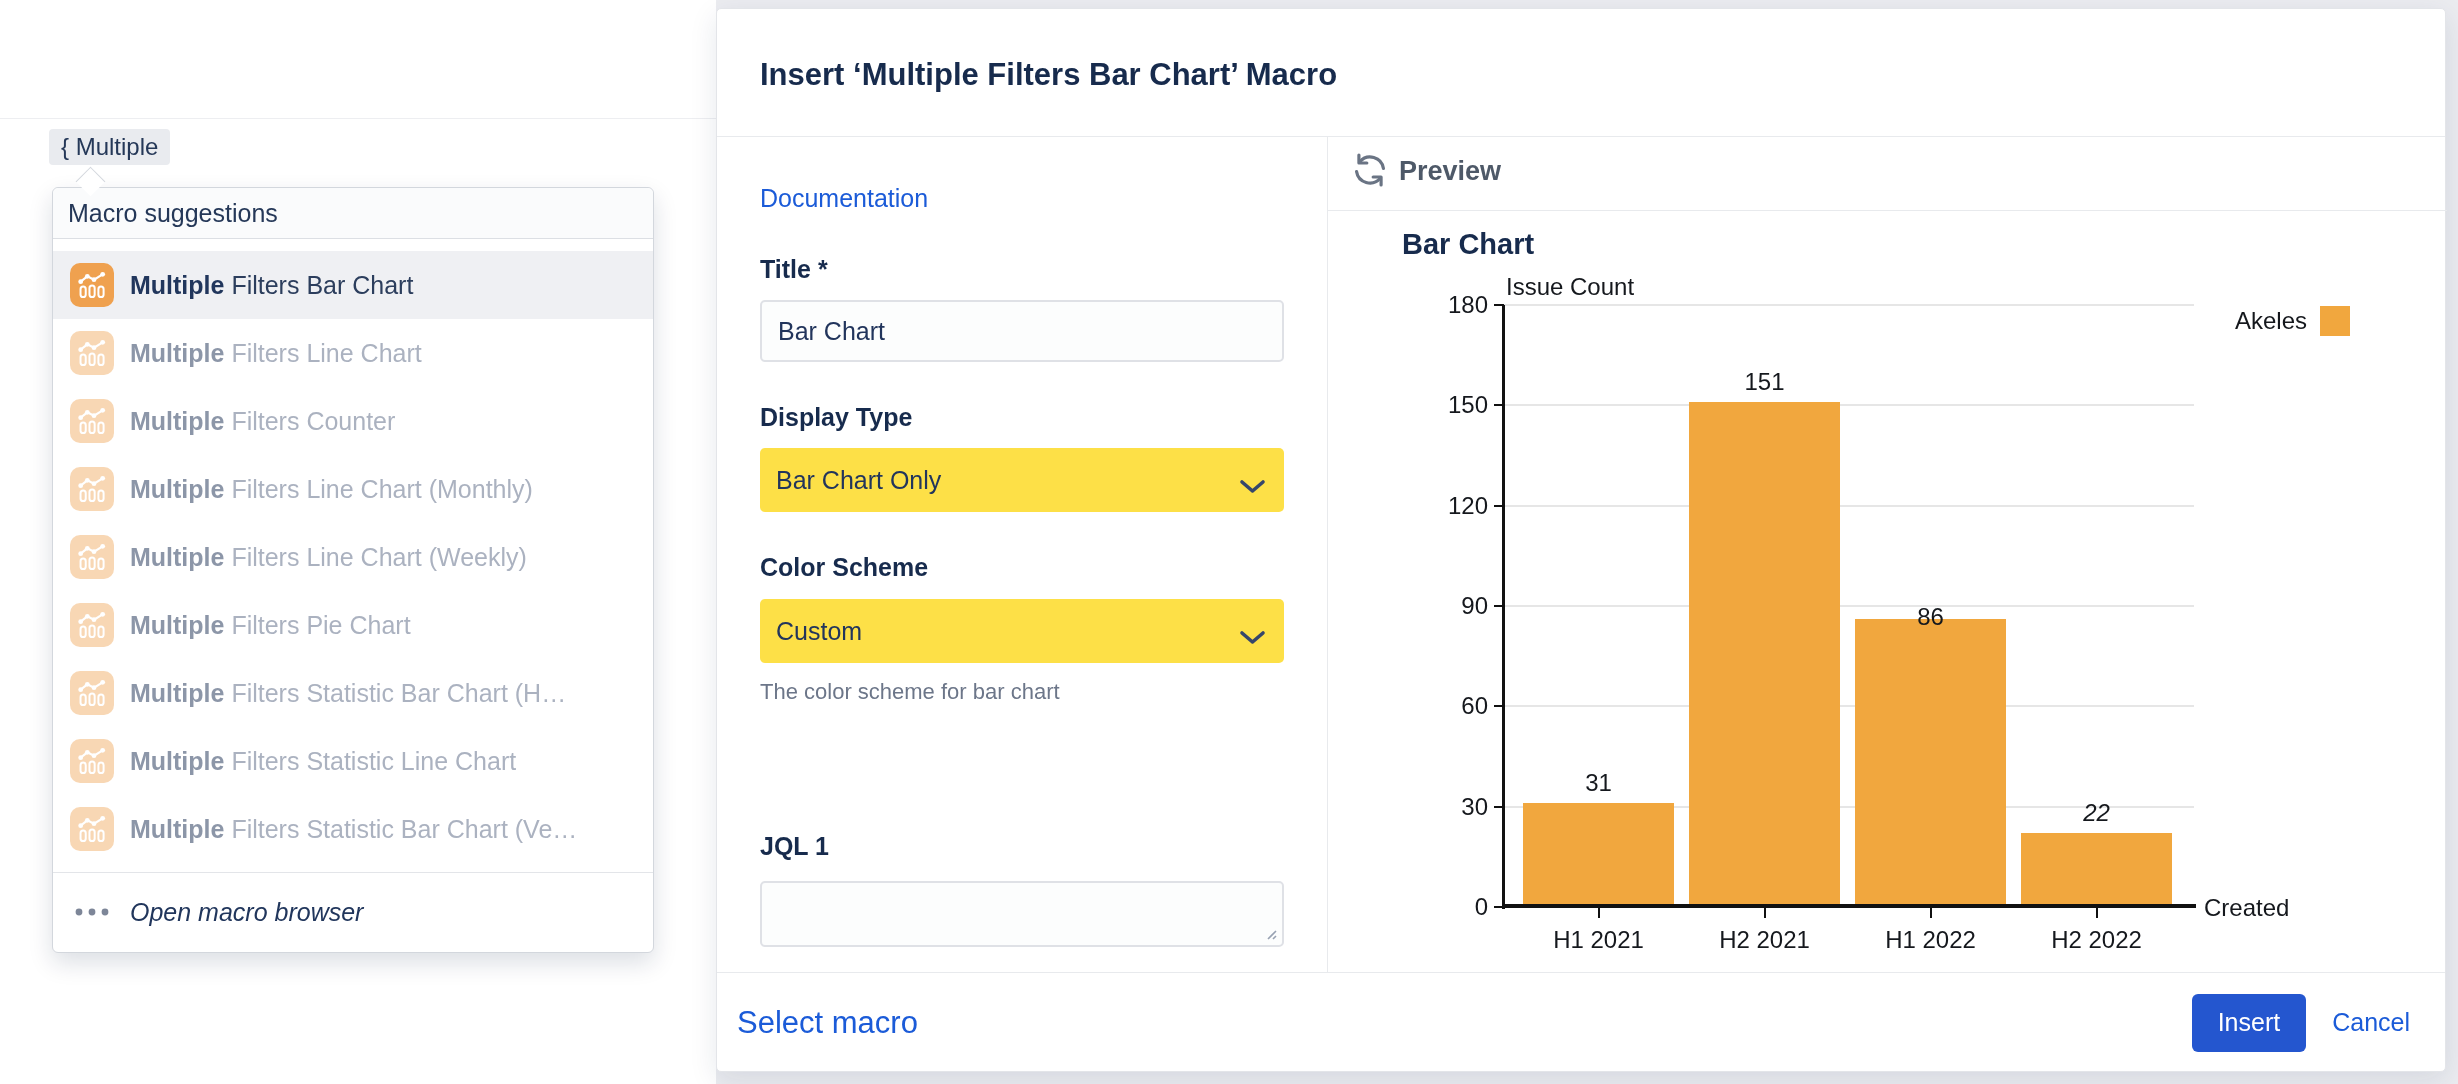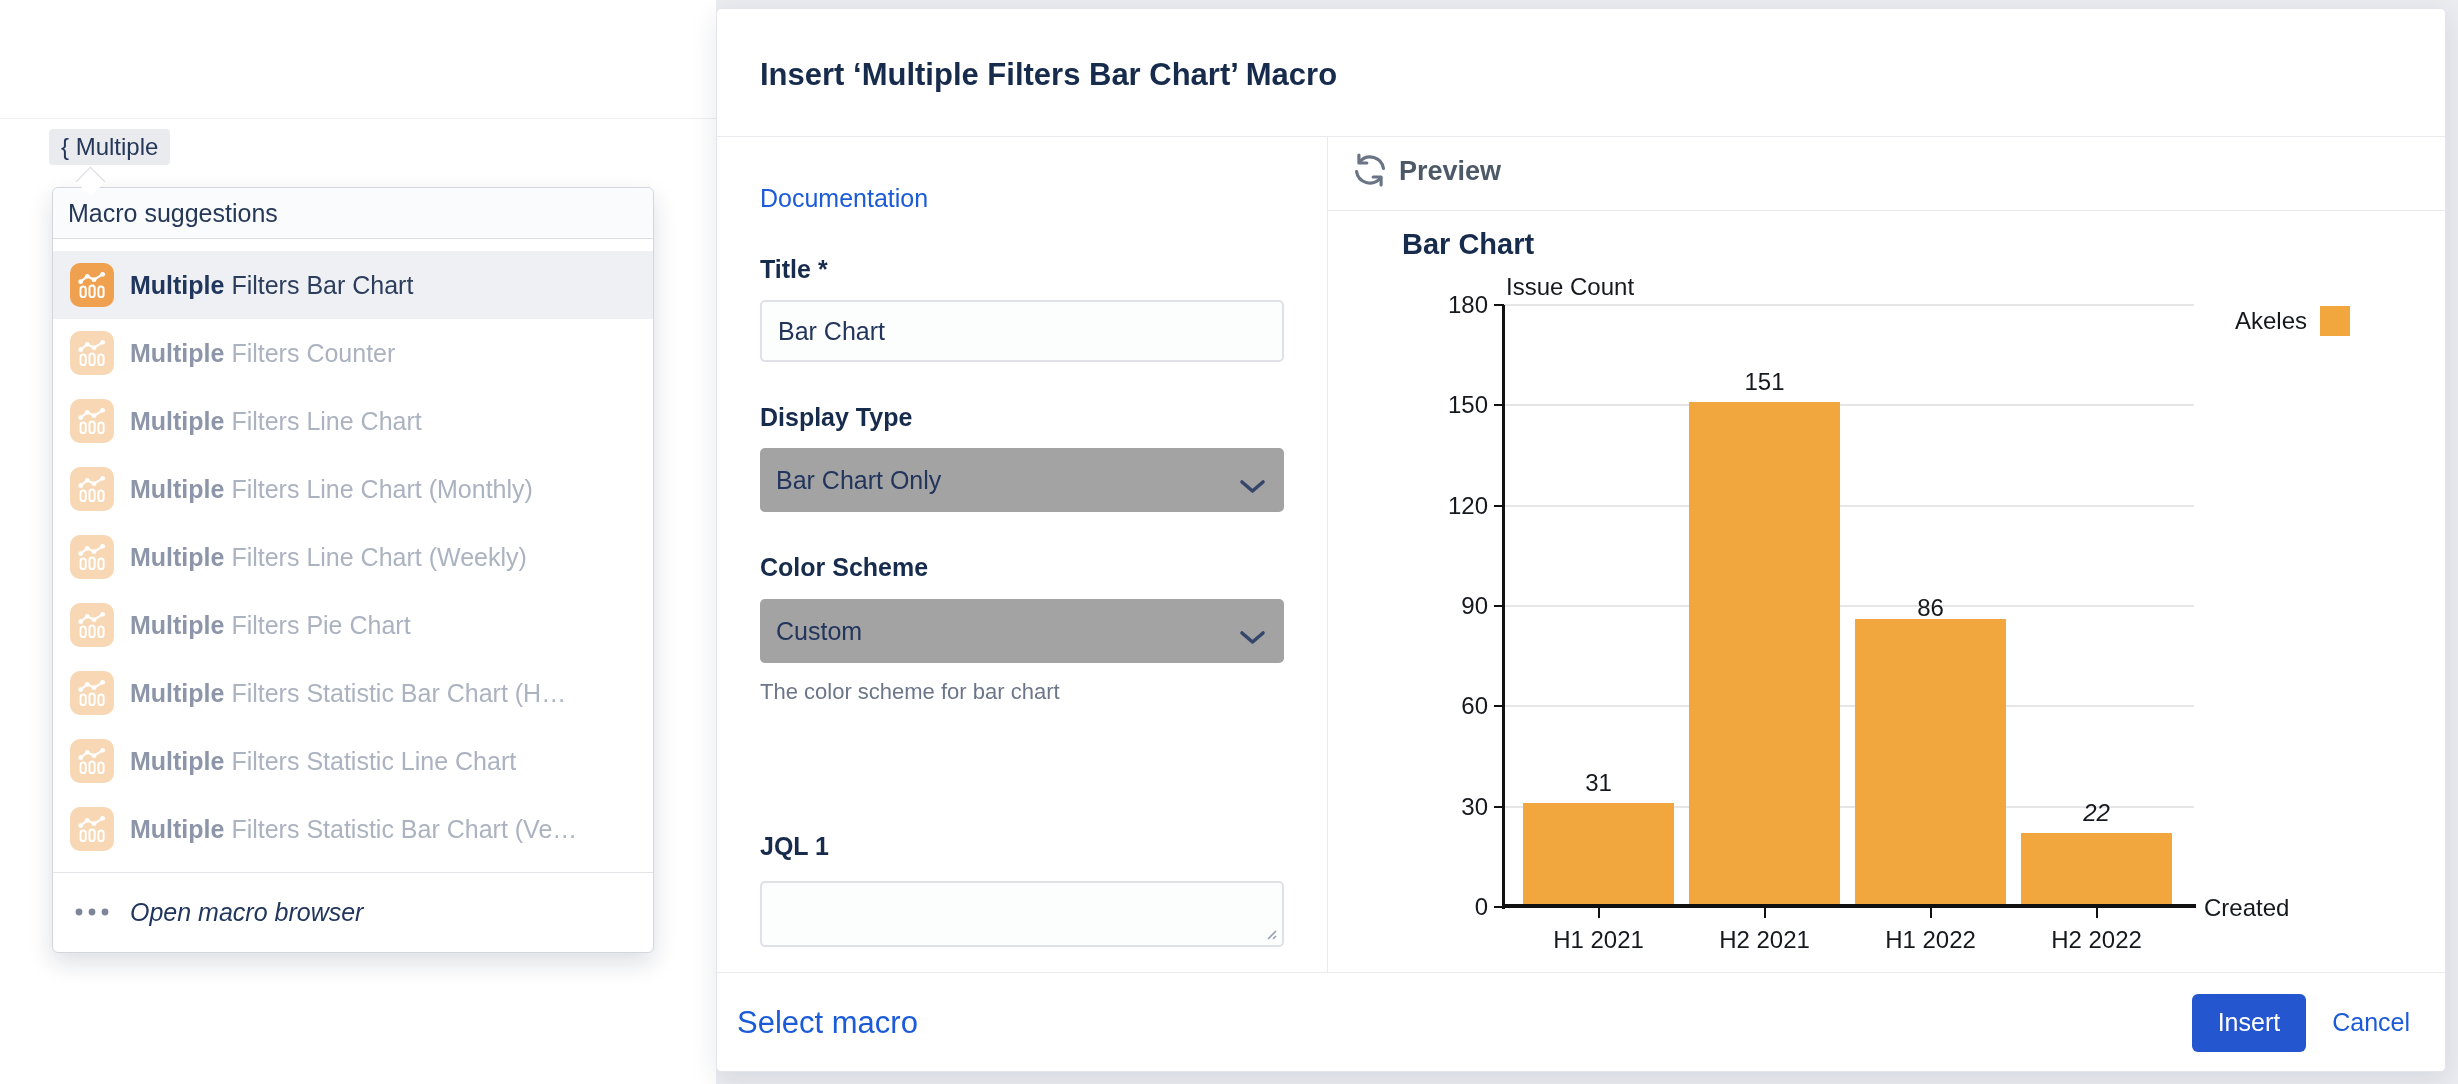--- a/index.html
+++ b/index.html
@@ -46,21 +46,21 @@
   .v-divider{left:610px;top:128px;width:1px;height:835px;background:#E8EAED;}
   .pv-border{left:610px;top:201px;width:1120px;height:1px;background:#E8EAED;}
   .ft-border{left:0;top:963px;width:100%;height:1px;background:#E8EAED;}
 
   .doc-link{left:43px;top:175px;font-size:25px;color:#1B5BD8;cursor:pointer;}
   .f-label{left:43px;font-size:25px;font-weight:700;color:#172B4D;}
   .t-input{left:43px;top:291px;width:524px;height:62px;background:#FCFDFD;
            border:2px solid #DFE1E6;border-radius:5px;box-sizing:border-box;
            font-family:"Liberation Sans",sans-serif;font-size:25px;color:#22355C;
            padding:0 0 0 16px;outline:none;}
-  .sel-box{left:43px;width:524px;height:64px;background:#a3a3a3;border-radius:5px;
+  .sel-box{left:43px;width:524px;height:64px;background:#fde047;border-radius:5px;
            box-sizing:border-box;display:flex;align-items:center;padding-left:16px;
            font-size:25px;color:#22355C;cursor:pointer;}
   .sel-box .chev{position:absolute;right:18px;top:24px;}
   .help-tx{left:43px;top:670px;font-size:22px;color:#6C7689;}
   .add-btn{left:43px;top:730px;width:524px;height:62px;background:#2456CF;border:none;
            border-radius:6px;color:#fff;font-family:"Liberation Sans",sans-serif;
            font-size:26px;font-weight:700;cursor:pointer;}
   .jql-ta{left:43px;top:872px;width:524px;height:66px;background:#FCFDFD;
           border:2px solid #DFE1E6;border-radius:5px;box-sizing:border-box;resize:none;
           font-family:"Liberation Sans",sans-serif;font-size:24px;color:#22355C;
@@ -131,29 +131,29 @@
             </svg>
           </span>
         <span class="sg-tx"><b>Multiple</b><span> Filters Bar Chart</span></span>
       </div>
       <div class="sg-row mut">
         <span class="sg-ic">
             <svg class="mi">
               <use href="#macro-glyph"></use>
             </svg>
           </span>
+        <span class="sg-tx"><b>Multiple</b><span> Filters Line Chart</span></span>
+      </div>
+      <div class="sg-row mut">
+        <span class="sg-ic">
+            <svg class="mi">
+              <use href="#macro-glyph"></use>
+            </svg>
+          </span>
         <span class="sg-tx"><b>Multiple</b><span> Filters Counter</span></span>
-      </div>
-      <div class="sg-row mut">
-        <span class="sg-ic">
-            <svg class="mi">
-              <use href="#macro-glyph"></use>
-            </svg>
-          </span>
-        <span class="sg-tx"><b>Multiple</b><span> Filters Line Chart</span></span>
       </div>
       <div class="sg-row mut">
         <span class="sg-ic">
             <svg class="mi">
               <use href="#macro-glyph"></use>
             </svg>
           </span>
         <span class="sg-tx"><b>Multiple</b><span> Filters Line Chart (Monthly)</span></span>
       </div>
       <div class="sg-row mut">
@@ -291,21 +291,21 @@
         <div class="ytick-label" style="top: -14px;">180</div>
         <div class="bar" style="left: 19px; top: 498.322px; height: 101.678px; background: rgb(241, 167, 62);"></div>
         <div class="bar-value" style="left: 19px; top: 464.322px;">31</div>
         <div class="xtick-mark" style="left: 93.5px;"></div>
         <div class="xtick-label" style="left: -1px;">H1 2021</div>
         <div class="bar" style="left: 185px; top: 96.9889px; height: 503.011px; background: rgb(241, 167, 62);"></div>
         <div class="bar-value" style="left: 185px; top: 62.9889px;">151</div>
         <div class="xtick-mark" style="left: 259.5px;"></div>
         <div class="xtick-label" style="left: 165px;">H2 2021</div>
         <div class="bar" style="left: 351px; top: 314.378px; height: 285.622px; background: rgb(241, 167, 62);"></div>
-        <div class="bar-value" style="left: 351px; top: 289px;">86</div>
+        <div class="bar-value" style="left: 351px; top: 298px;">86</div>
         <div class="xtick-mark" style="left: 425.5px;"></div>
         <div class="xtick-label" style="left: 331px;">H1 2022</div>
         <div class="bar" style="left: 517px; top: 528.422px; height: 71.5778px; background: rgb(241, 167, 62);"></div>
         <div class="bar-value" style="left: 517px; top: 494.422px; font-style: italic;">22</div>
         <div class="xtick-mark" style="left: 591.5px;"></div>
         <div class="xtick-label" style="left: 497px;">H2 2022</div>
       </div>
     <div class="abs legend">
       <span class="legend-label">Akeles</span>
       <span class="legend-swatch" style="background: rgb(241, 167, 62);"></span>

